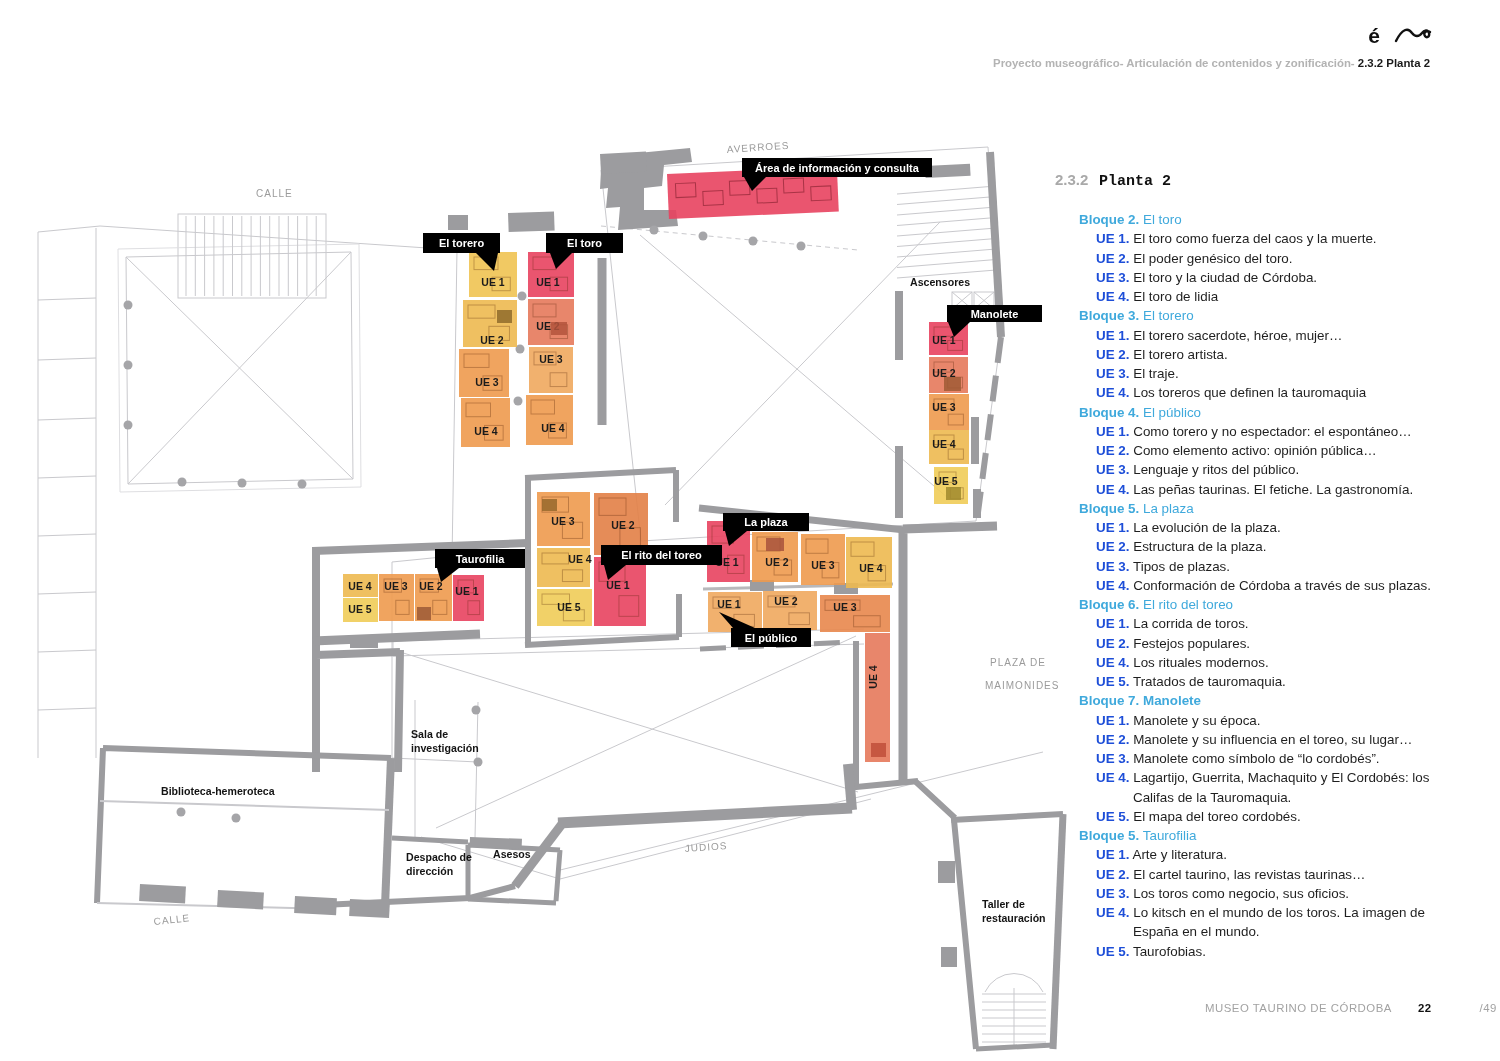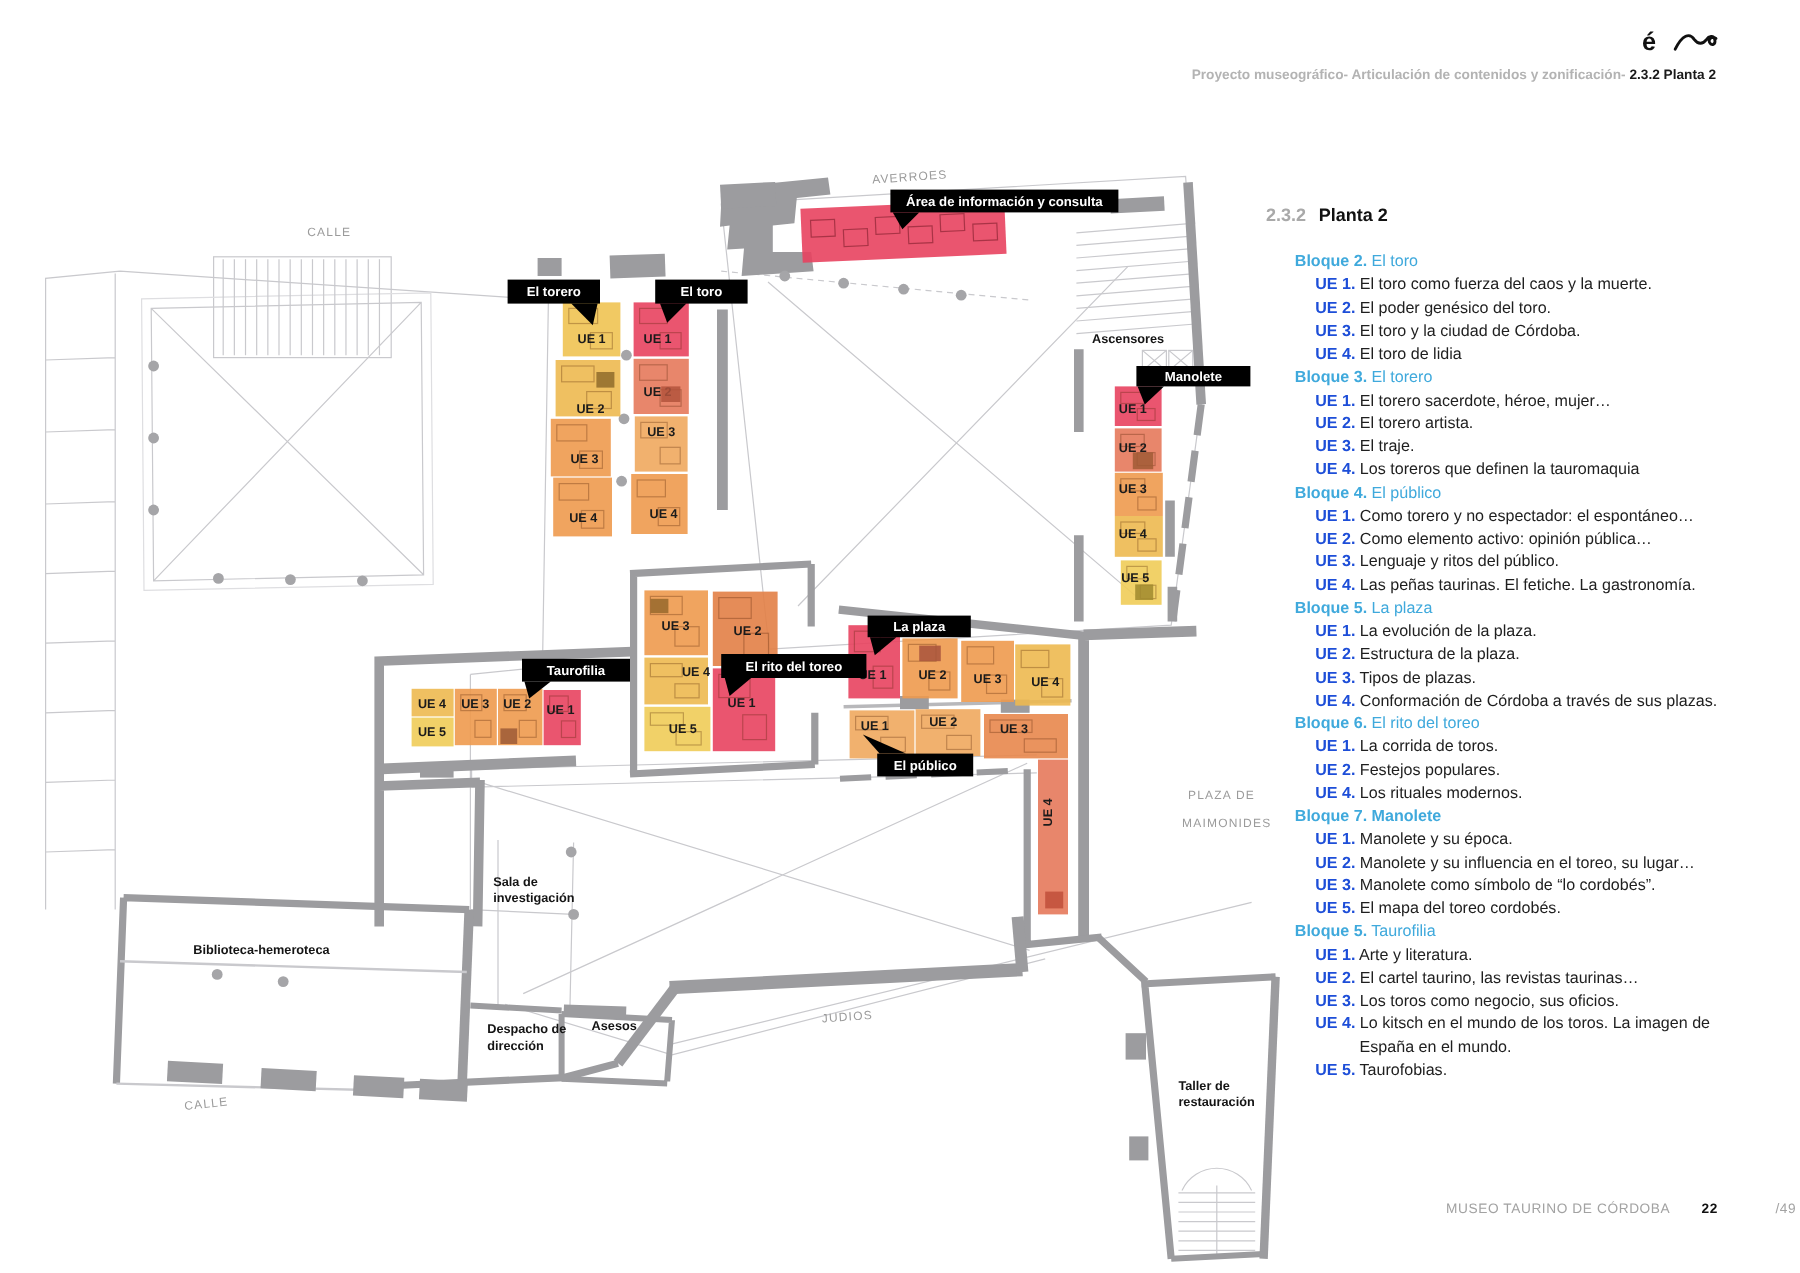--- a/index.html
+++ b/index.html
@@ -12,21 +12,21 @@
   .logo{position:absolute;top:24px;right:66px;display:flex;align-items:center;gap:14px;}
   .logo .accent{font-size:21px;font-weight:600;color:#111;}
   .breadcrumb{position:absolute;top:57px;right:70px;font-size:11.4px;font-weight:700;white-space:nowrap;}
   .breadcrumb .gray{color:#b3b3b3;}
   .breadcrumb .dark{color:#1a1a1a;}
 
   
   .legend{position:absolute;left:1055px;top:171px;width:405px;}
   .legend-head{font-size:15px;font-weight:700;}
   .legend-head .sec{color:#a9a9a9;display:inline-block;width:44px;}
-  .legend-head .ttl{color:#111;}
+  .legend-head .ttl{color:#111;font-family:Liberation Mono, monospace;}
   #legend-blocks{margin-top:20px;margin-left:24px;width:364px;font-size:13.4px;
                  line-height:19.25px;color:#1f1f1f;}
   .bnum{color:#3fa9dc;font-weight:700;}
   .btitle{color:#3fa9dc;}
   .btitle.bold{font-weight:700;}
   .ue{margin-left:17px;padding-left:37px;text-indent:-37px;}
   .uenum{font-weight:700;color:#1d4ed8;}
 
   
   .footer{position:absolute;left:1205px;top:1002px;font-size:11.4px;letter-spacing:.5px;white-space:nowrap;}
@@ -468,26 +468,28 @@
           <div class="ue"><span class="uenum">UE 1.</span> La evolución de la plaza.</div>
           <div class="ue"><span class="uenum">UE 2.</span> Estructura de la plaza.</div>
           <div class="ue"><span class="uenum">UE 3.</span> Tipos de plazas.</div>
           <div class="ue"><span class="uenum">UE 4.</span> Conformación de Córdoba a través de sus plazas.</div>
         </div>
         <div>
           <div><span class="bnum">Bloque 6.</span><span class="btitle"> El rito del toreo</span></div>
           <div class="ue"><span class="uenum">UE 1.</span> La corrida de toros.</div>
           <div class="ue"><span class="uenum">UE 2.</span> Festejos populares.</div>
           <div class="ue"><span class="uenum">UE 4.</span> Los rituales modernos.</div>
+          <div class="ue"><span class="uenum">UE 5.</span> Tratados de tauromaquia.</div>
         </div>
         <div>
           <div><span class="bnum">Bloque 7.</span><span class="btitle bold"> Manolete</span></div>
           <div class="ue"><span class="uenum">UE 1.</span> Manolete y su época.</div>
           <div class="ue"><span class="uenum">UE 2.</span> Manolete y su influencia en el toreo, su lugar…</div>
           <div class="ue"><span class="uenum">UE 3.</span> Manolete como símbolo de “lo cordobés”.</div>
+          <div class="ue"><span class="uenum">UE 4.</span> Lagartijo, Guerrita, Machaquito y El Cordobés: los Califas de la Tauromaquia.</div>
           <div class="ue"><span class="uenum">UE 5.</span> El mapa del toreo cordobés.</div>
         </div>
         <div>
           <div><span class="bnum">Bloque 5.</span><span class="btitle"> Taurofilia</span></div>
           <div class="ue"><span class="uenum">UE 1.</span> Arte y literatura.</div>
           <div class="ue"><span class="uenum">UE 2.</span> El cartel taurino, las revistas taurinas…</div>
           <div class="ue"><span class="uenum">UE 3.</span> Los toros como negocio, sus oficios.</div>
           <div class="ue"><span class="uenum">UE 4.</span> Lo kitsch en el mundo de los toros. La imagen de España en el mundo.</div>
           <div class="ue"><span class="uenum">UE 5.</span> Taurofobias.</div>
         </div>

